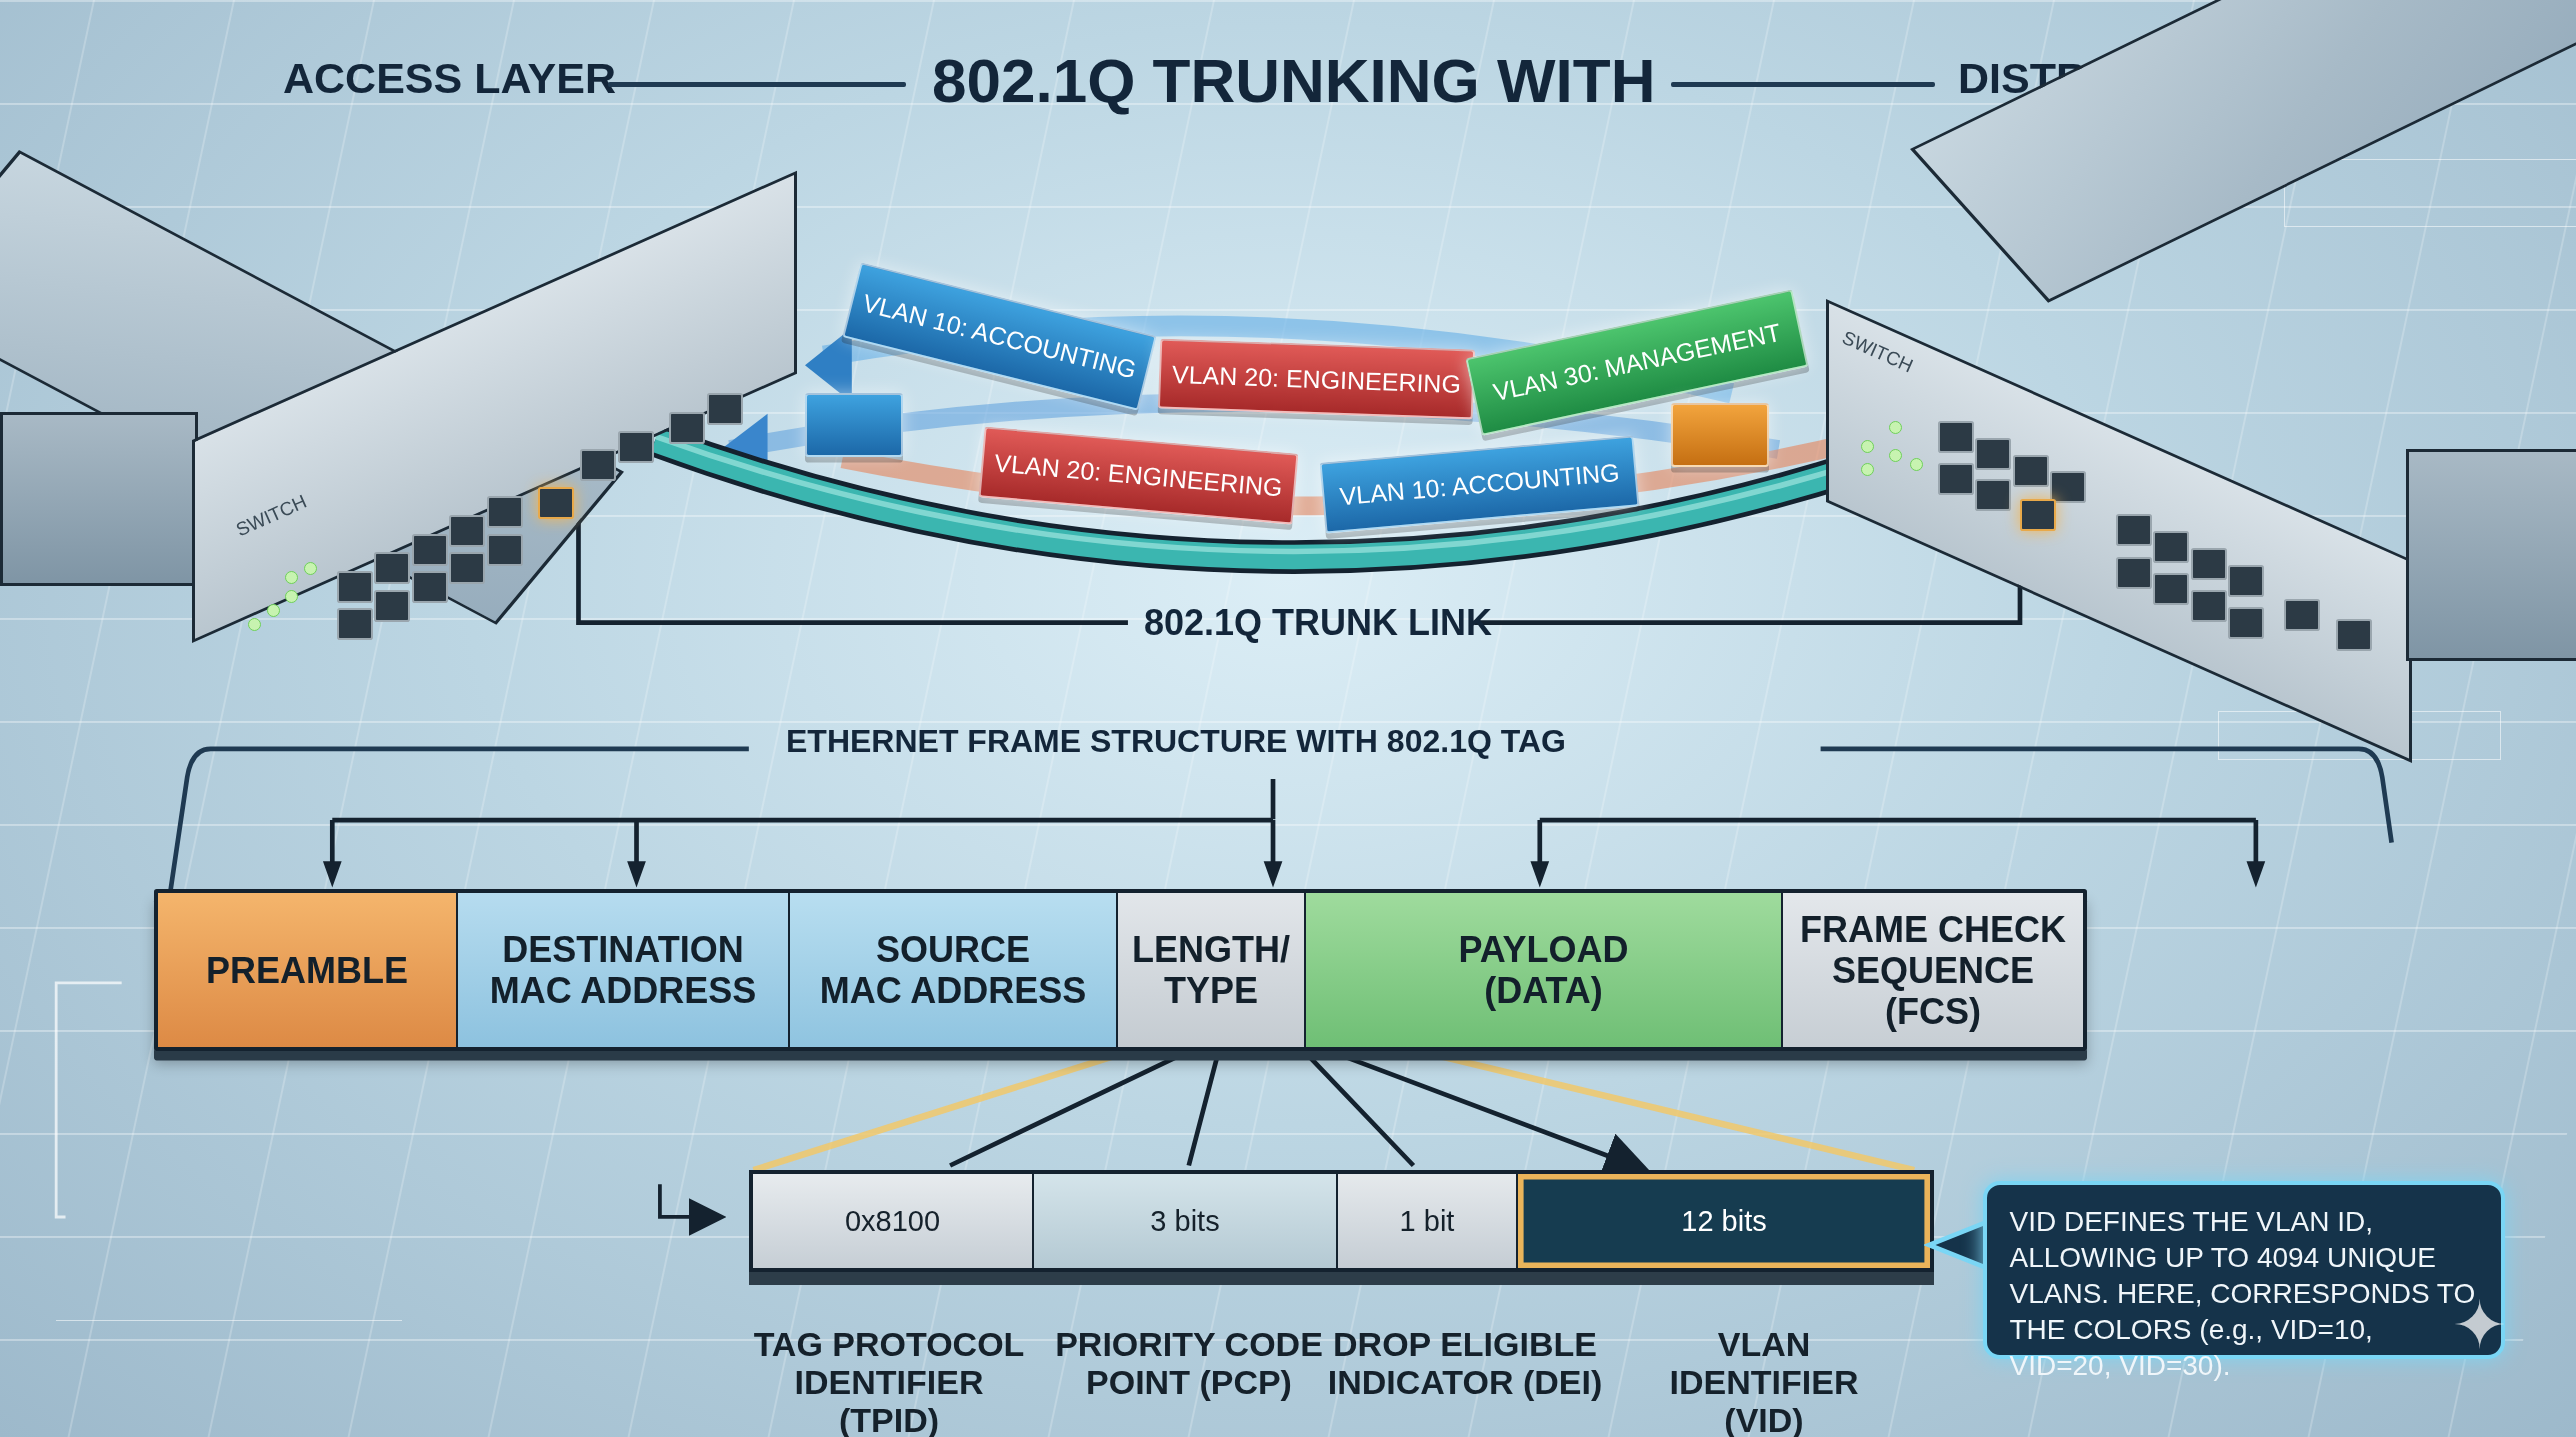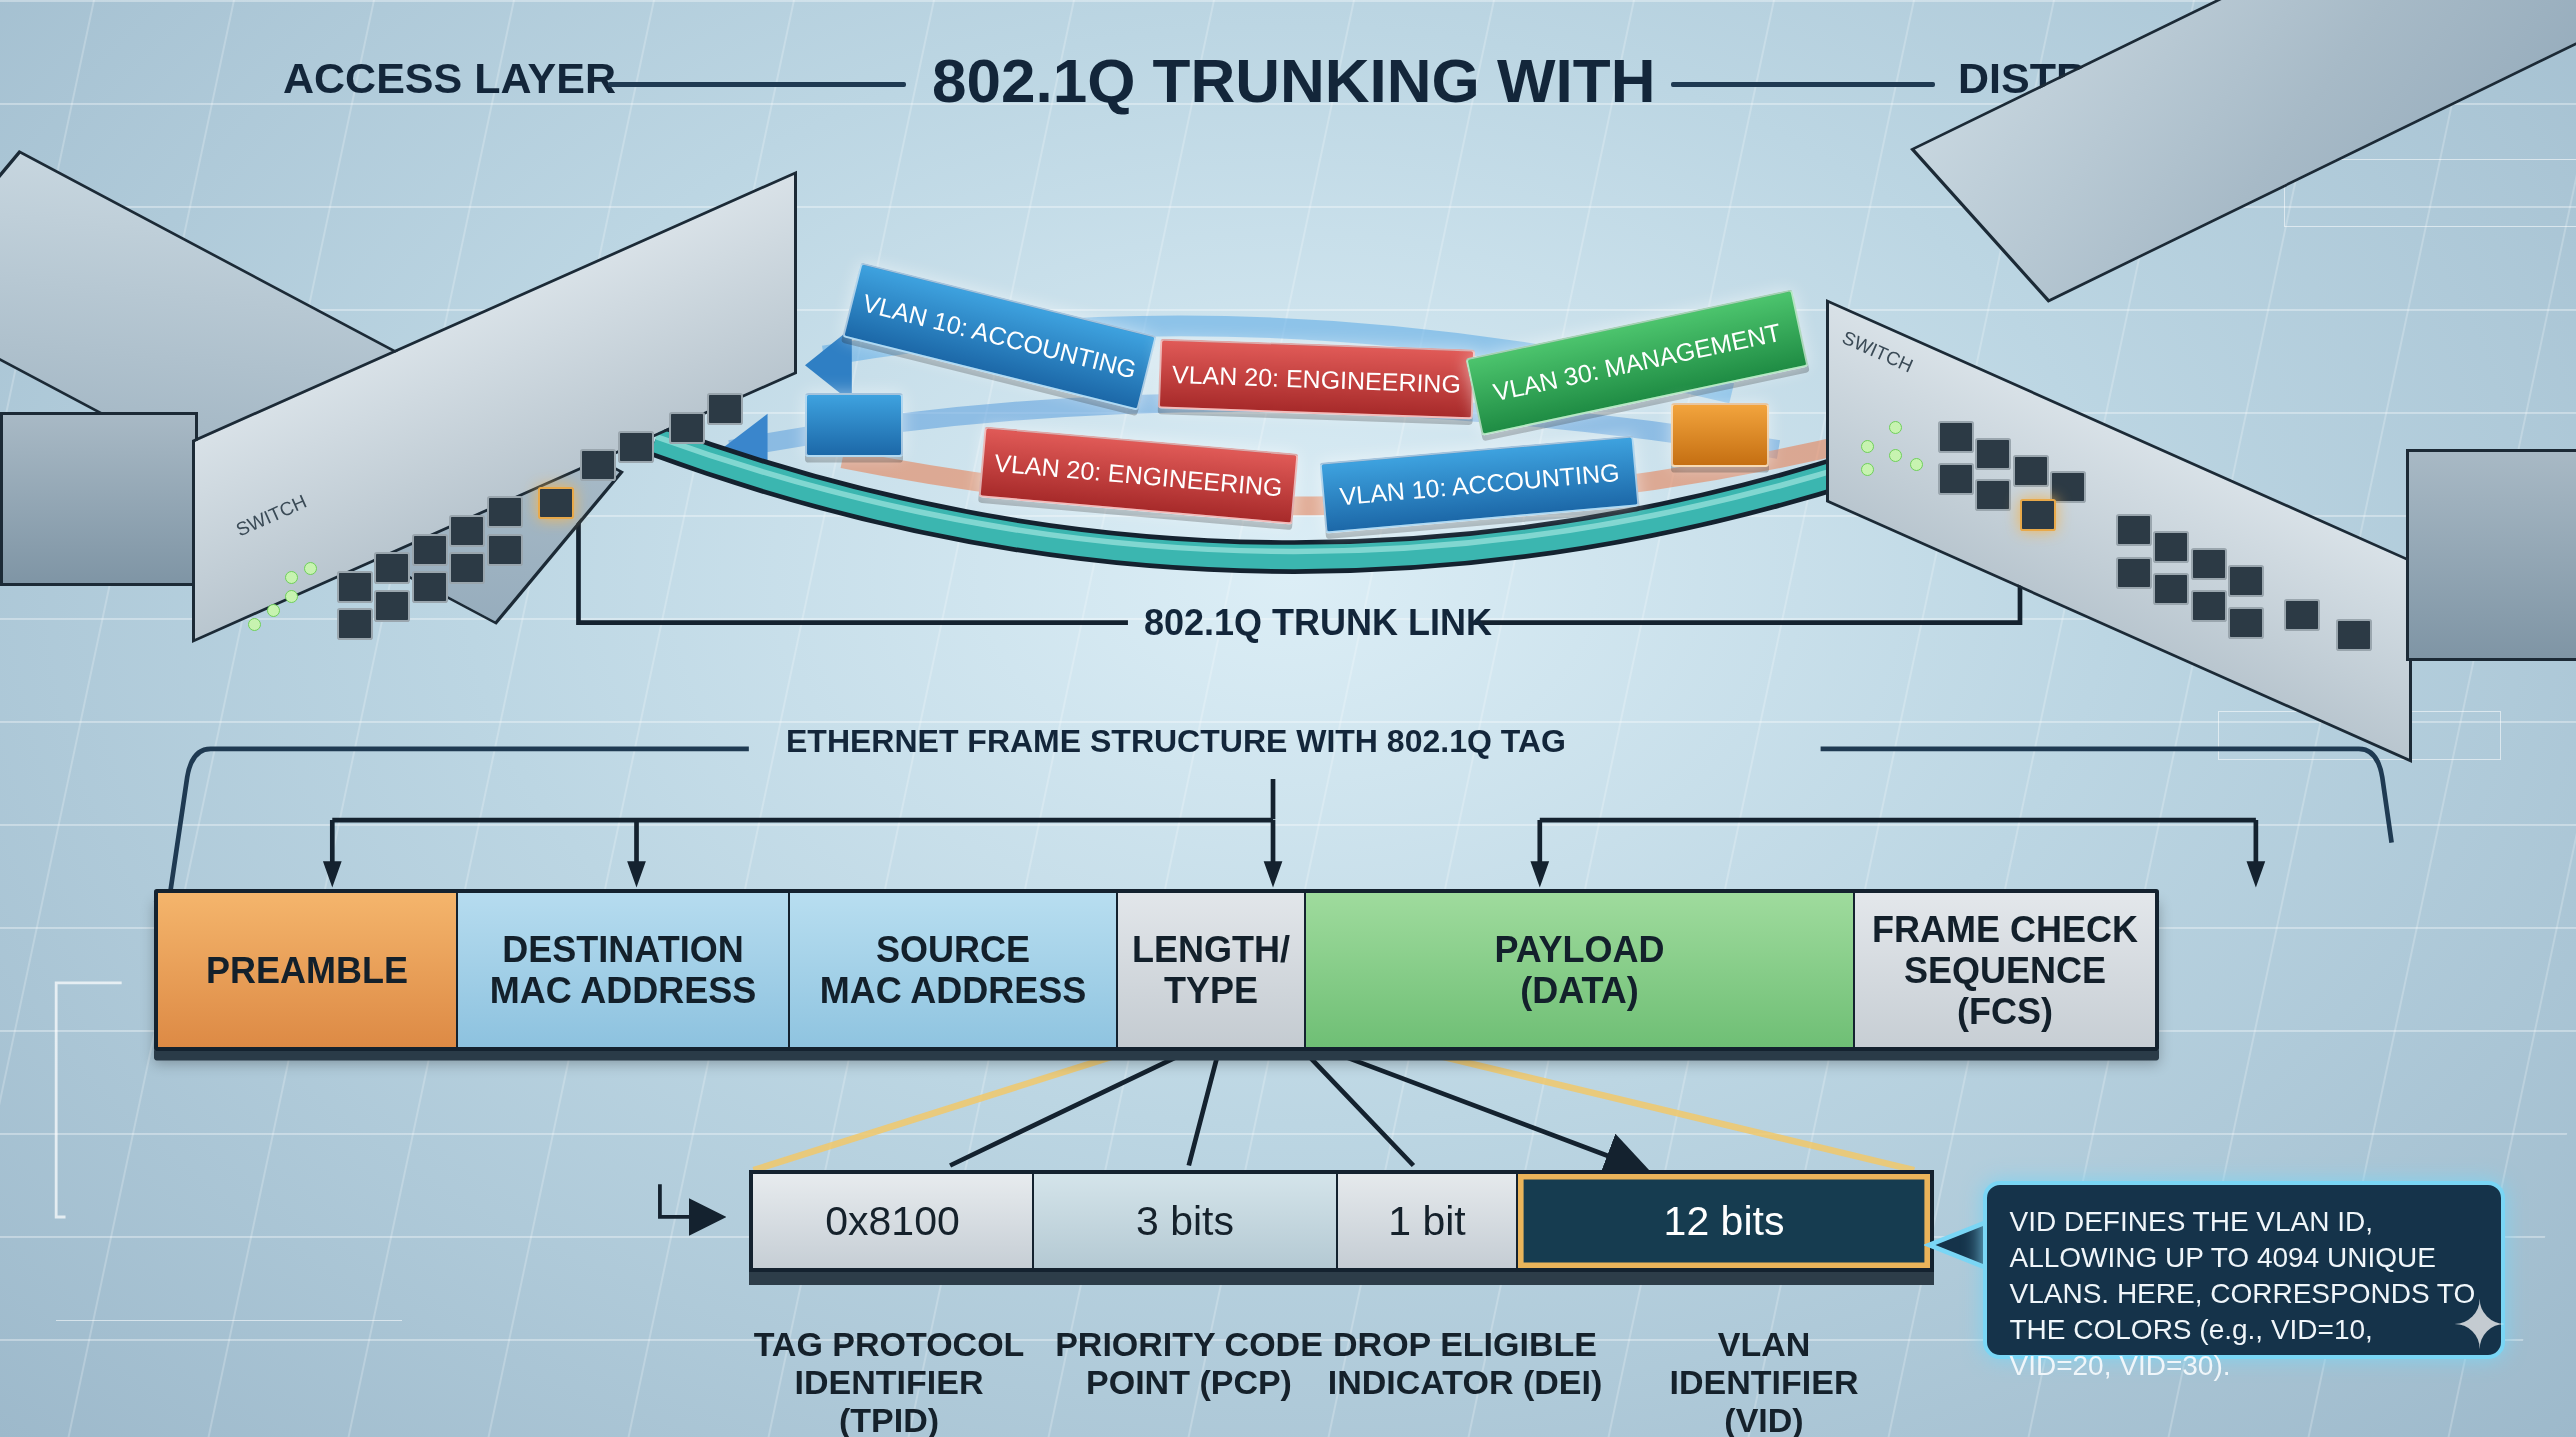--- a/index.html
+++ b/index.html
@@ -36,25 +36,25 @@
   
   .frame { position:absolute; left:154px; top:889px; height:154px; display:flex; border:4.7px solid #14222f; border-radius:2.8px; box-shadow:0 9.4px 0 #2a3b48, 0 13px 13px rgba(0,0,0,0.25); }
   .seg { height:100%; box-sizing:border-box; display:flex; align-items:center; justify-content:center; text-align:center;
     font-size:36px; font-weight:bold; line-height:41px; color:#13202b; border-right:2.8px solid #14222f; white-space:pre-line; }
   .seg:last-child { border-right:none; }
   .s-pre { width:300px; background:linear-gradient(180deg,#f4b56c,#dd8a45); }
   .s-dst { width:332px; background:linear-gradient(180deg,#b6dcef,#8dc2df); }
   .s-src { width:328px; background:linear-gradient(180deg,#b8def0,#8fc4e0); }
   .s-tag { width:318px; background:#163a4d; color:#f2f6f8; box-shadow: inset 0 0 0 5.6px #e4b253, 0 0 22.5px #f3c566; border-radius:9.4px; }
   .s-len { width:188px; background:linear-gradient(180deg,#e2e6ea,#c4cbd1); }
-  .s-pay { width:549px; background:linear-gradient(180deg,#9fdb9d,#6fbf75); }
+  .s-pay { width:477px; background:linear-gradient(180deg,#9fdb9d,#6fbf75); }
   .s-fcs { width:300px; background:linear-gradient(180deg,#e3e7eb,#c7ced4); }
   
   .tagrow { position:absolute; left:749px; top:1170px; height:94px; display:flex; border:4.7px solid #14222f; box-shadow:0 13px 0 #2d3d49; }
-  .tseg { height:100%; box-sizing:border-box; display:flex; align-items:center; justify-content:center; font-size:41px; color:#15212b; border-right:2.8px solid #14222f; }
+  .tseg { height:100%; box-sizing:border-box; display:flex; align-items:center; justify-content:center; font-size:29px; color:#15212b; border-right:2.8px solid #14222f; }
   .tseg:last-child { border-right:none; }
   .t1 { width:281px; background:linear-gradient(180deg,#e7ebee,#c6ced5); }
   .t2 { width:304px; background:linear-gradient(180deg,#d4e4ea,#b4c9d3); }
   .t3 { width:180px; background:linear-gradient(180deg,#e5e9ec,#c5cdd4); }
   .t4 { width:412px; background:#163c50; color:#fff; box-shadow: inset 0 0 0 5.6px #eab45a; }
   .tlabel { position:absolute; top:1287px; text-align:center; font-size:34px; line-height:38px; color:#15212b; font-weight:bold; white-space:pre-line; }
   .callout { position:absolute; left:1983px; top:1181px; width:522px; height:178px; box-sizing:border-box; padding:19px 22.5px;
     background:#15334a; border:4.7px solid #7ad6f5; border-radius:17px; box-shadow:0 0 20.6px #7fd3f0; color:#f0f6fa; font-size:28px; line-height:36px; }
   .spark { position:absolute; left:2452px; top:1292px; width:66px; height:66px; color:rgba(255,255,255,0.75); font-size:66px; line-height:66px; }
   .deco { position:absolute; border:1.9px solid rgba(255,255,255,0.55); }

